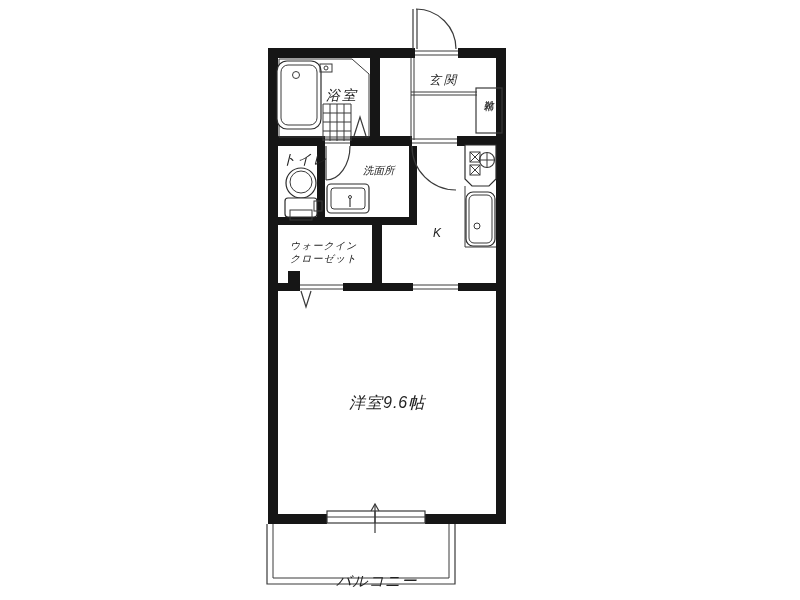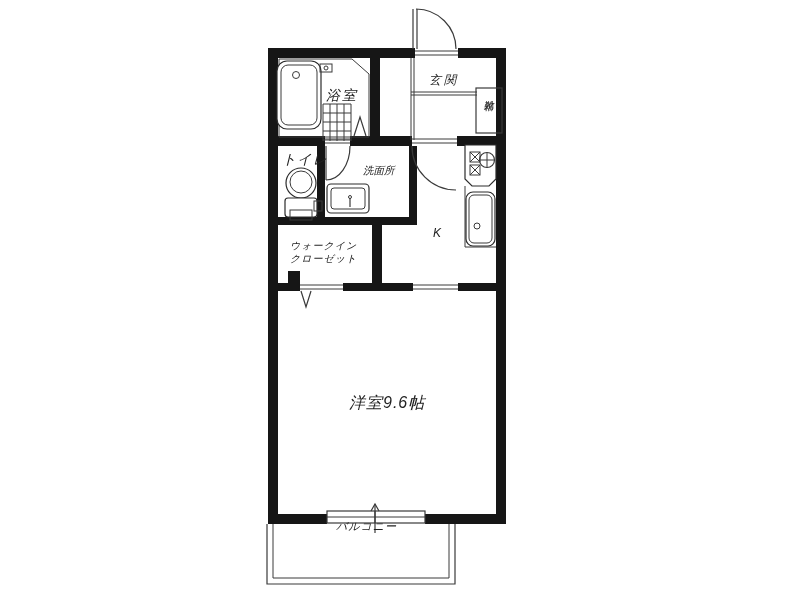--- a/index.html
+++ b/index.html
@@ -8,21 +8,21 @@
   svg{position:absolute;left:0;top:0;}
   .lbl{position:absolute;color:var(--text,#222);white-space:nowrap;font-style:italic;}
   .lbl-bath    {left:326px;top:87px;  font-size:14px;letter-spacing:2px;}
   .lbl-genkan  {left:429px;top:72px;  font-size:12px;letter-spacing:3px;}
   .lbl-shoe    {left:481px;top:92px;  font-size:10px;writing-mode:vertical-rl;letter-spacing:2px;}
   .lbl-toilet  {left:282px;top:151px; font-size:14px;letter-spacing:1px;}
   .lbl-wash    {left:363px;top:164px; font-size:10.5px;text-align:center;}
   .lbl-k       {left:433px;top:226px; font-size:12px;}
   .lbl-closet  {left:290px;top:239px; font-size:10px;line-height:13px;letter-spacing:1px;}
   .lbl-room    {left:349px;top:393px; font-size:16px;letter-spacing:1px;}
-  .lbl-balcony {left:336px;top:519px; font-size:11px;letter-spacing:1px;}
+  .lbl-balcony {left:336px;top:572px; font-size:15px;letter-spacing:1px;}
   .wall{fill:var(--wall,#161616);stroke:none;}
   .thin{stroke:var(--line,#3a3a3a);stroke-width:1.2;fill:none;}
   .thin2{stroke:var(--line,#3a3a3a);stroke-width:1;fill:none;}
   .fix{stroke:#2c2c2c;stroke-width:1.2;fill:#fff;}
 </style>
 </head>
 <body>
 
 <div class="canvas" style="--wall: #161616; --line: #3a3a3a; --bg: #ffffff; --text: #222222;">
   <svg width="800" height="600" viewBox="0 0 800 600">

